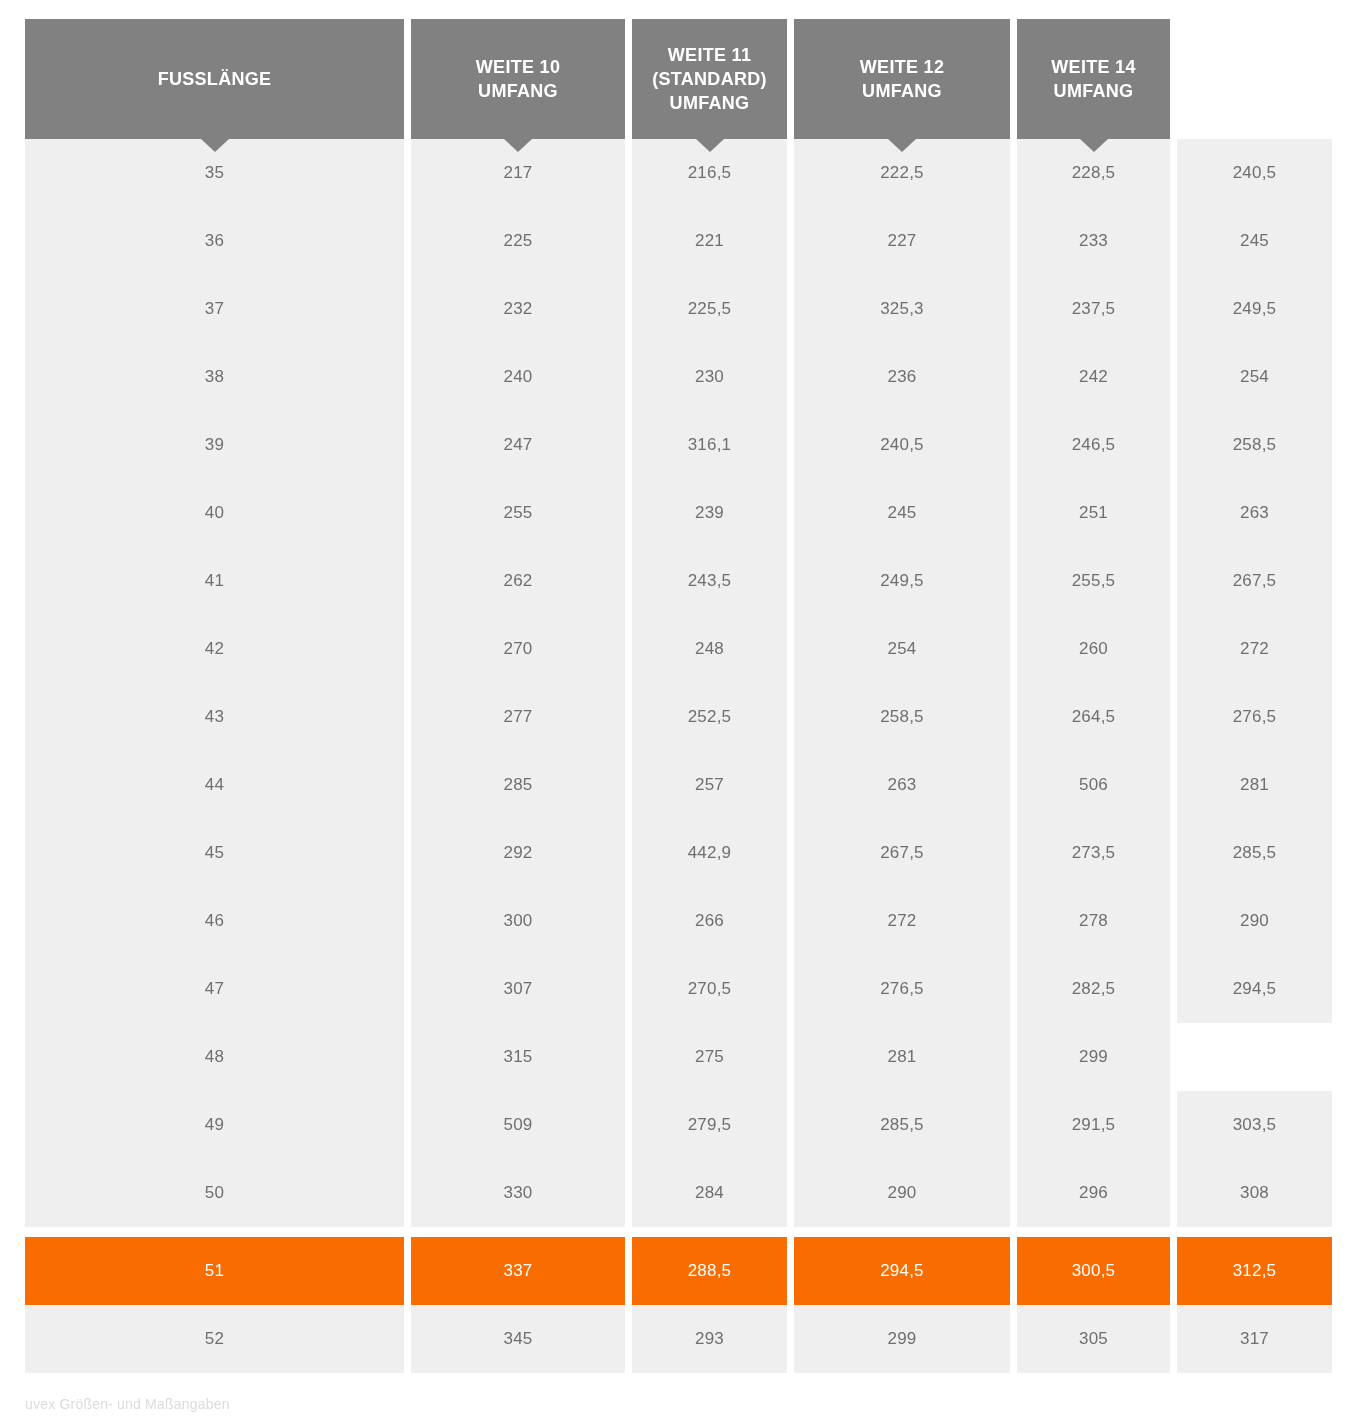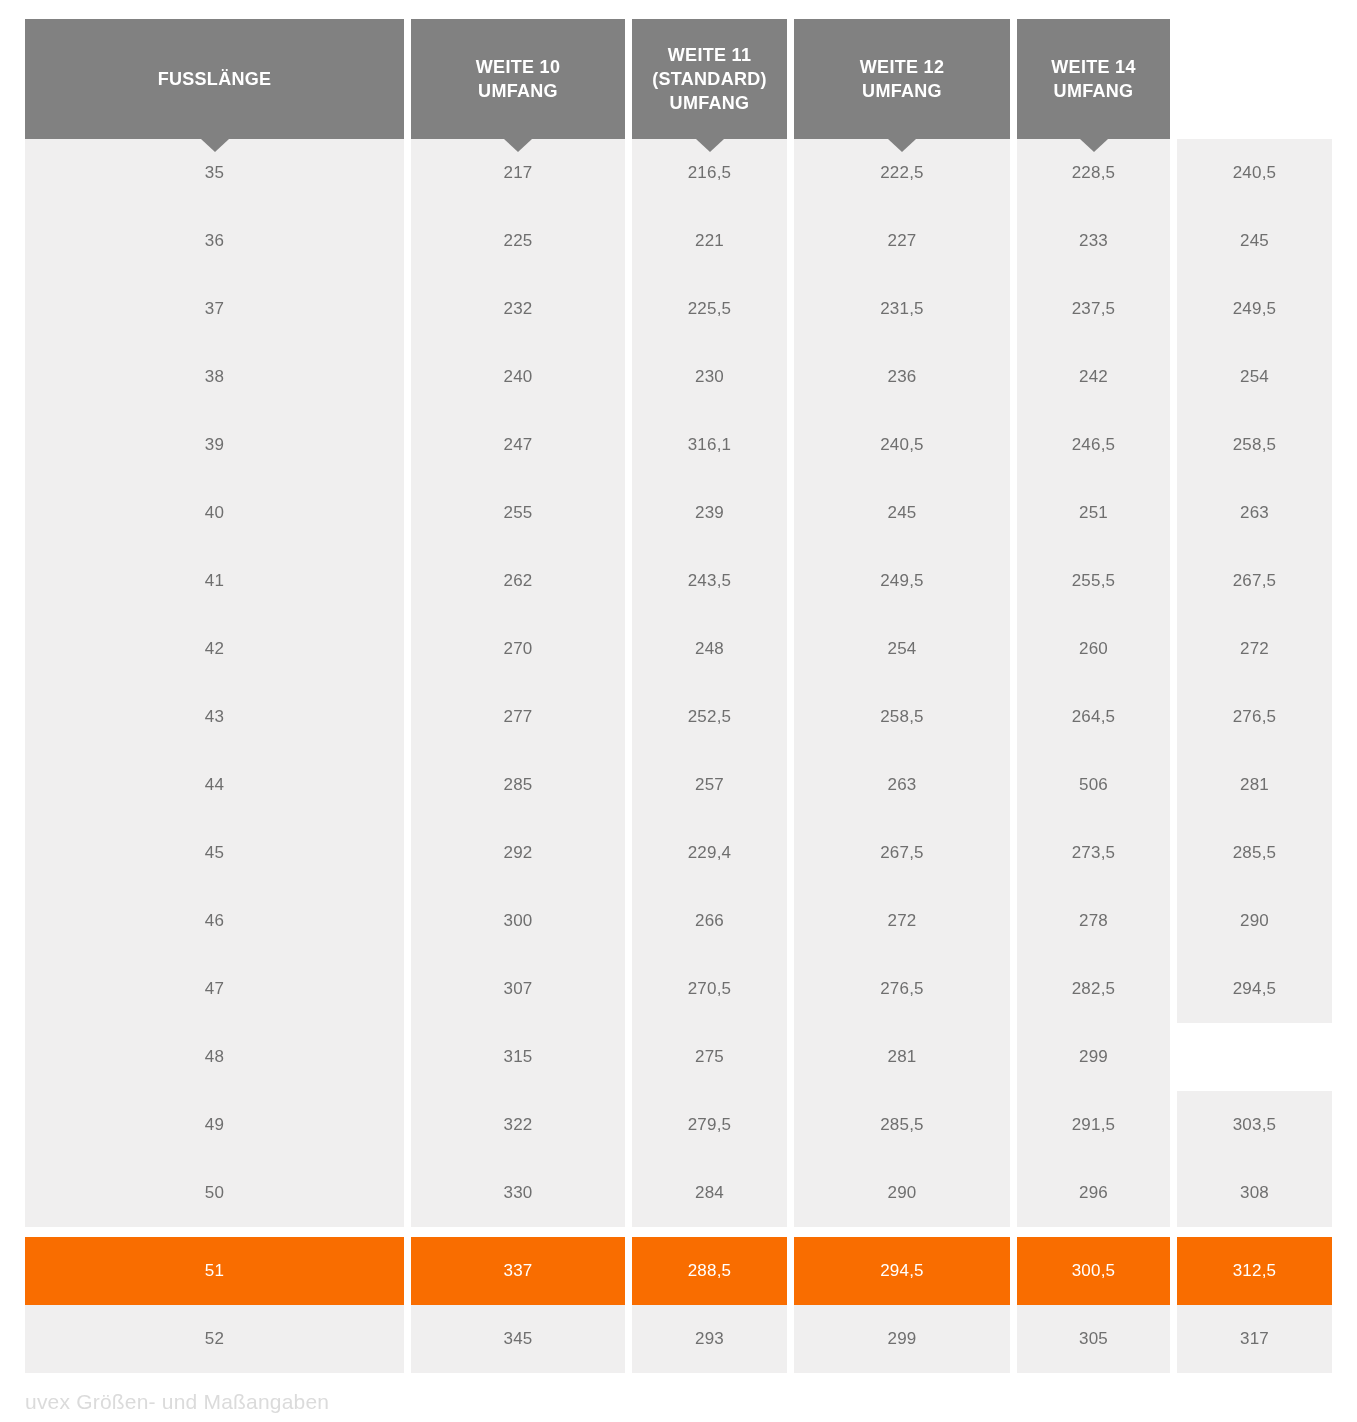--- a/index.html
+++ b/index.html
@@ -63,22 +63,22 @@
     justify-content: center;
     font-size: 17px;
     letter-spacing: 0.2px;
   }
   .tr.highlight .td {
     background: var(--highlight-bg, #f96d00);
     color: var(--highlight-text, #ffffff);
     margin-top: 10px;
   }
   .caption {
-    margin-top: 17px;
-    font-size: 21px;
+    margin-top: 23px;
+    font-size: 14px;
     color: var(--caption-text, #dbdbdb);
     letter-spacing: 0.2px;
   }
 </style>
 </head>
 <body>
 
 <div class="page">
   <div class="chart-wrap">
 
@@ -124,21 +124,21 @@
           <div class="td">225</div>
           <div class="td">221</div>
           <div class="td">227</div>
           <div class="td">233</div>
           <div class="td">245</div>
         </div>
         <div class="grid-row tr">
           <div class="td">37</div>
           <div class="td">232</div>
           <div class="td">225,5</div>
-          <div class="td">231,5</div>
+          <div class="td">325,3</div>
           <div class="td">237,5</div>
           <div class="td">249,5</div>
         </div>
         <div class="grid-row tr">
           <div class="td">38</div>
           <div class="td">240</div>
           <div class="td">230</div>
           <div class="td">236</div>
           <div class="td">242</div>
           <div class="td">254</div>
@@ -187,21 +187,21 @@
           <div class="td">44</div>
           <div class="td">285</div>
           <div class="td">257</div>
           <div class="td">263</div>
           <div class="td">506</div>
           <div class="td">281</div>
         </div>
         <div class="grid-row tr">
           <div class="td">45</div>
           <div class="td">292</div>
-          <div class="td">229,4</div>
+          <div class="td">442,9</div>
           <div class="td">267,5</div>
           <div class="td">273,5</div>
           <div class="td">285,5</div>
         </div>
         <div class="grid-row tr">
           <div class="td">46</div>
           <div class="td">300</div>
           <div class="td">266</div>
           <div class="td">272</div>
           <div class="td">278</div>
@@ -217,21 +217,21 @@
         </div>
         <div class="grid-row tr">
           <div class="td">48</div>
           <div class="td">315</div>
           <div class="td">275</div>
           <div class="td">281</div>
           <div class="td">299</div>
         </div>
         <div class="grid-row tr">
           <div class="td">49</div>
-          <div class="td">322</div>
+          <div class="td">509</div>
           <div class="td">279,5</div>
           <div class="td">285,5</div>
           <div class="td">291,5</div>
           <div class="td">303,5</div>
         </div>
         <div class="grid-row tr">
           <div class="td">50</div>
           <div class="td">330</div>
           <div class="td">284</div>
           <div class="td">290</div>

